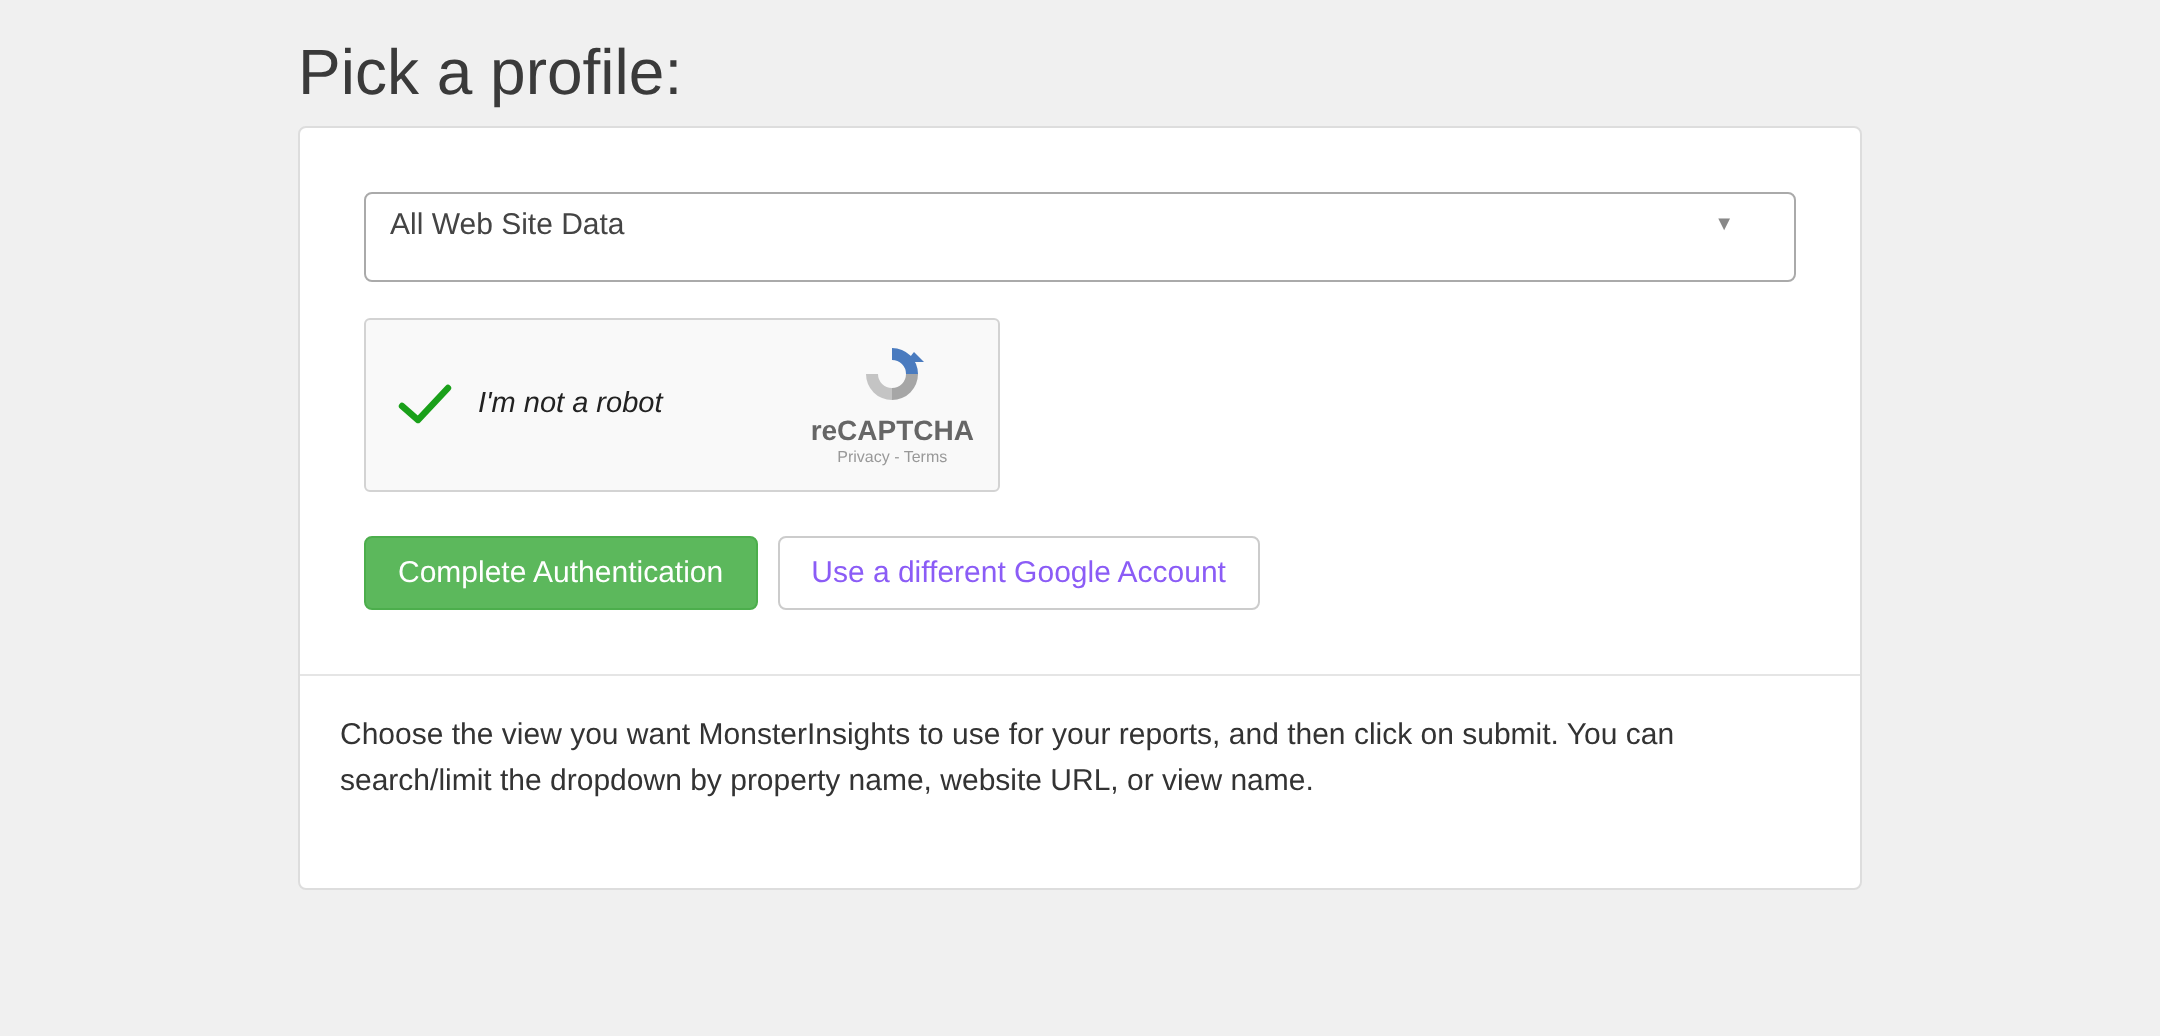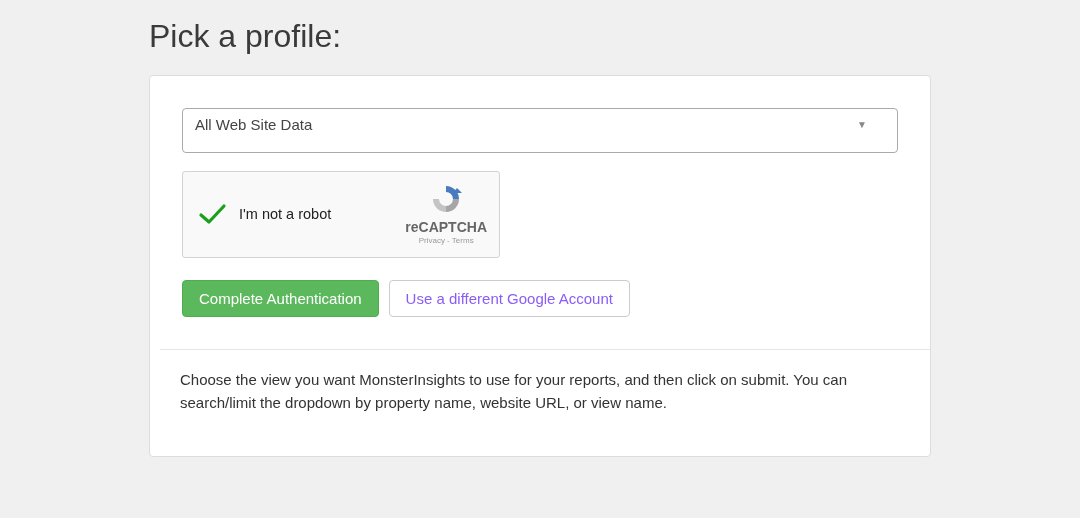--- a/index.html
+++ b/index.html
@@ -10,21 +10,21 @@
       padding: 18px 0;
     }
     .container {
       max-width: 782px;
       margin: 0 auto;
     }
     .page-title {
       font-size: 32px;
       font-weight: 500;
       color: #3a3a3a;
-      margin-bottom: 20px;
+      margin-bottom: 8px;
     }
     .card {
       background: #fff;
       border: 1px solid #ddd;
       border-radius: 4px;
     }
     .card-body {
       padding: 32px;
     }
     .dropdown {
@@ -66,20 +66,21 @@
       width: 34px;
       height: 34px;
       display: flex;
       align-items: center;
       justify-content: center;
     }
     .recaptcha-label {
       font-size: 14.5px;
       color: #222;
       flex: 1;
+      font-style: italic;
     }
     .recaptcha-brand {
       text-align: center;
       font-size: 8px;
       color: #999;
       line-height: 1.3;
     }
     .recaptcha-brand .logo {
       display: block;
       margin: 0 auto 2px auto;
@@ -108,21 +109,20 @@
       border-color: #4cae4c;
     }
     .btn-secondary {
       background: #fff;
       color: #8b5cf6;
       border: 1px solid #ccc;
     }
     .card-footer {
       border-top: 1px solid #e5e5e5;
       padding: 18px 20px 24px 20px;
-      margin-left: 10px;
     }
     .helper-text {
       font-size: 15px;
       color: #333;
       line-height: 1.55;
       margin-bottom: 18px;
     }
     .cancel-link {
       color: #e62727;
       font-size: 15px;

